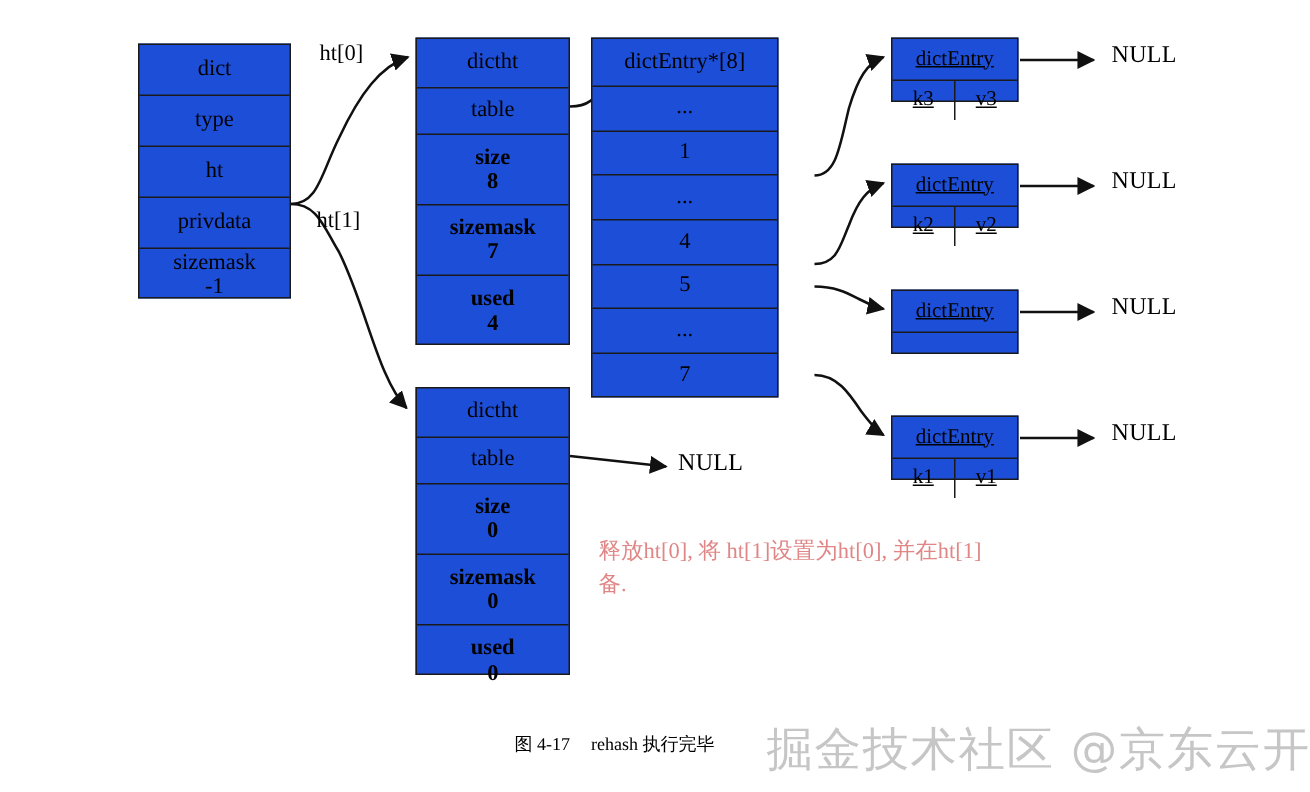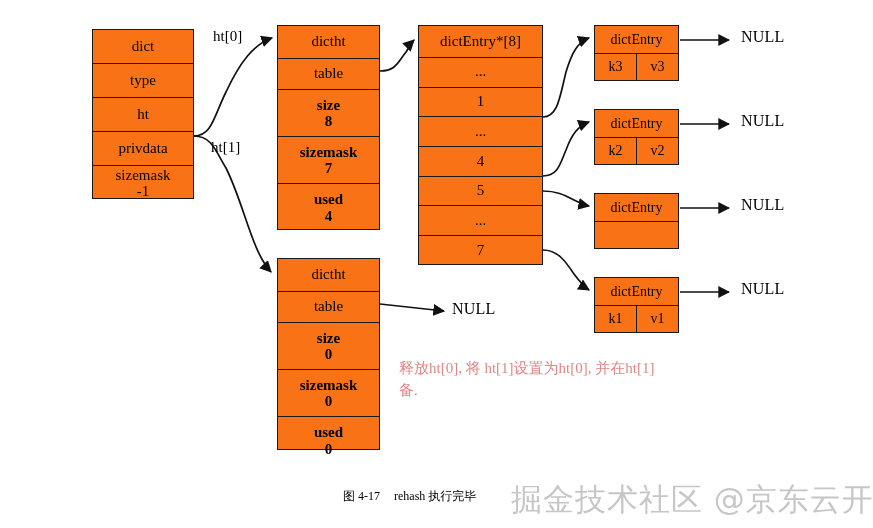--- a/index.html
+++ b/index.html
@@ -20,21 +20,21 @@
     position: absolute;
     inset: 0;
     width: 873px;
     height: 528px;
   }
 
   
   .box {
     position: absolute;
     border: 1.6px solid #1a1a1a;
-    background: #f97316;
+    background: #1d4ed8;
     box-sizing: border-box;
     z-index: 3;
   }
   .row {
     border-bottom: 1.6px solid #1a1a1a;
     box-sizing: border-box;
     display: flex;
     align-items: center;
     justify-content: center;
     text-align: center;
@@ -55,26 +55,26 @@
 
   
   .dictht-box { width: 103px; }
   #dictht0-box { left: 277px; top: 25px; height: 205px; }
   #dictht1-box { left: 277px; top: 258px; height: 192px; }
   .dictht-box .row.hdr { height: 33px; }
   .dictht-box .row.single { height: 31px; }
   .dictht-box .row.dbl { height: 47px; font-weight: bold; }
 
   
-  #table-box { left: 418px; top: 25px; width: 125px; height: 240px; }
+  #table-box { left: 394px; top: 25px; width: 125px; height: 240px; }
   #table-box .row.hdr { height: 32px; font-size: 15px; }
   #table-box .row.slot { height: 29.7px; font-size: 15px; }
 
   
-  .entry-box { position: absolute; width: 85px; height: 56px; }
+  .entry-box { position: absolute; width: 85px; height: 43px; text-decoration: underline; }
   .entry-box .hdr {
     height: 28px;
     border-bottom: 1.6px solid #1a1a1a;
     display: flex; align-items: center; justify-content: center;
     font-size: 14px;
     box-sizing: border-box;
   }
   .entry-box .kv {
     height: 26px;
     display: flex;

